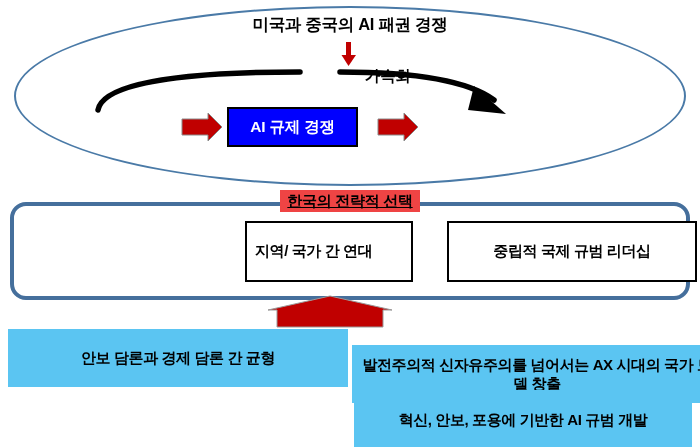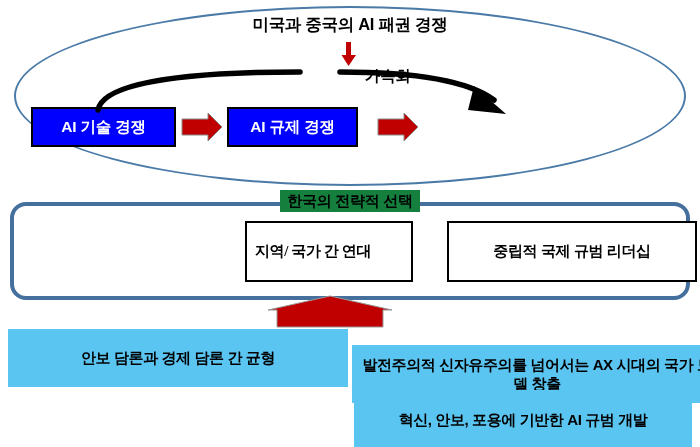--- a/index.html
+++ b/index.html
@@ -83,45 +83,46 @@
   }
   #strategy-header-wrap {
     left: 0px;
     top: 190px;
     width: 700px;
     text-align: center;
     height: 22px;
   }
   #strategy-header {
     display: inline-block;
-    background: #15803d;
+    background: #ef4444;
     padding: 0 7px;
     font-size: 15px;
     font-weight: bold;
     color: #000000;
     line-height: 22px;
     letter-spacing: -0.3px;
+    text-decoration: underline;
   }
   .white-box {
     background: #ffffff;
     border: 2.5px solid #000000;
     box-sizing: border-box;
     color: #000000;
     font-weight: bold;
     font-size: 15px;
     display: flex;
     align-items: center;
     top: 221px;
     height: 61px;
     letter-spacing: -0.4px;
     line-height: 1.25;
     padding: 0 8px;
   }
   #white-box-0 { left: 17px; width: 218px; justify-content: flex-start; }
-  #white-box-1 { left: 245px; width: 168px; justify-content: flex-start; font-family: Liberation Serif, serif; }
+  #white-box-1 { left: 245px; width: 168px; justify-content: flex-start; }
   #white-box-2 { left: 447px; width: 250px; justify-content: center; }
 
   
   .cyan-box {
     background: #5bc5f2;
     box-sizing: border-box;
     color: #000000;
     font-weight: bold;
     font-size: 15px;
     display: flex;
@@ -146,21 +147,20 @@
 <body>
 
 <div id="canvas">
 
   <div class="abs" id="ellipse-shape"></div>
 
   <div class="abs" id="competition-title">미국과 중국의 AI 패권 경쟁</div>
 
   <div class="abs" id="accel-label">가속화</div>
 
-  <div class="abs blue-box" id="blue-box-0">AI 기술 경쟁</div>
   <div class="abs blue-box" id="blue-box-1">AI 규제 경쟁</div>
 
   <div class="abs" id="strategy-frame"></div>
   <div class="abs" id="strategy-header-wrap">
     <span id="strategy-header">한국의 전략적 선택</span>
   </div>
 
   <div class="abs white-box" id="white-box-1">지역/ 국가 간 연대</div>
   <div class="abs white-box" id="white-box-2">중립적 국제 규범 리더십</div>
 

